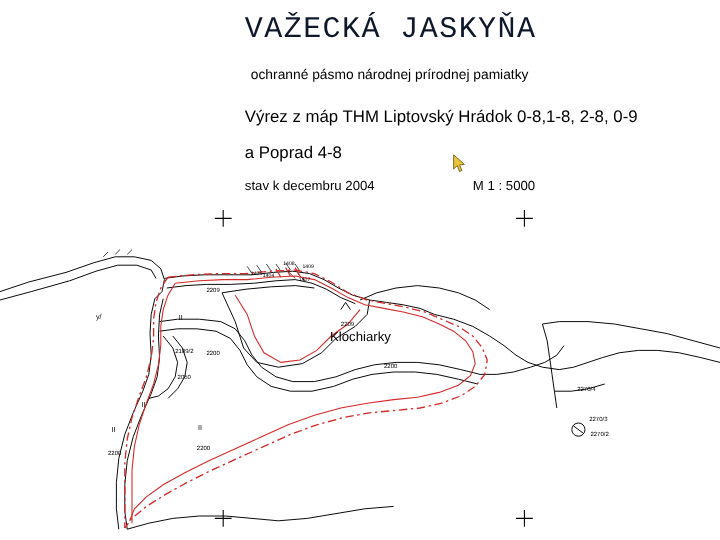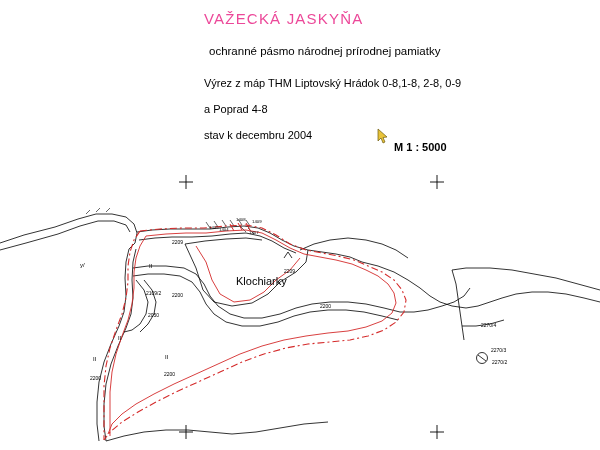--- a/index.html
+++ b/index.html
@@ -27,72 +27,73 @@
     width: 600px;
     height: 450px;
   }
   .title-block {
     position: absolute;
     left: 196px;
     top: 10px;
     width: 380px;
   }
   .map-title {
-    font-size: 15px;
+    font-size: 25px;
     letter-spacing: 1.2px;
     font-weight: normal;
     margin: 0 0 18px 8px;
-    color: #ec4899;
-    white-space: nowrap;
+    color: #0f172a;
+    white-space: nowrap;
+    font-family: Liberation Mono, monospace;
   }
   .subtitle {
     font-size: 11.5px;
     margin: 0 0 20px 13px;
     color: #000;
     white-space: nowrap;
   }
   .line-small {
-    font-size: 11px;
+    font-size: 14px;
     margin: 0 0 14px 8px;
     color: #000;
     white-space: nowrap;
   }
   .foot-row {
     position: relative;
     margin: 0 0 0 8px;
     font-size: 11px;
     height: 14px;
   }
   .foot-row .stav {
     position: absolute;
     left: 0;
     top: 0;
   }
   .foot-row .scale {
     position: absolute;
     left: 190px;
-    top: 12px;
-    font-weight: bold;
+    top: 0;
   }
   .cursor {
     position: absolute;
     left: 377px;
     top: 128px;
     width: 12px;
     height: 16px;
     pointer-events: none;
   }
   .map-label {
     position: absolute;
     font-size: 5px;
     color: #000;
     white-space: nowrap;
   }
   .map-label.big {
     font-size: 11px;
+    margin-left: 39px;
   }
   .map-label.mid {
     font-size: 6px;
   }
   .map-label.tiny {
     font-size: 4.3px;
   }
 </style>
 </head>
 <body>

